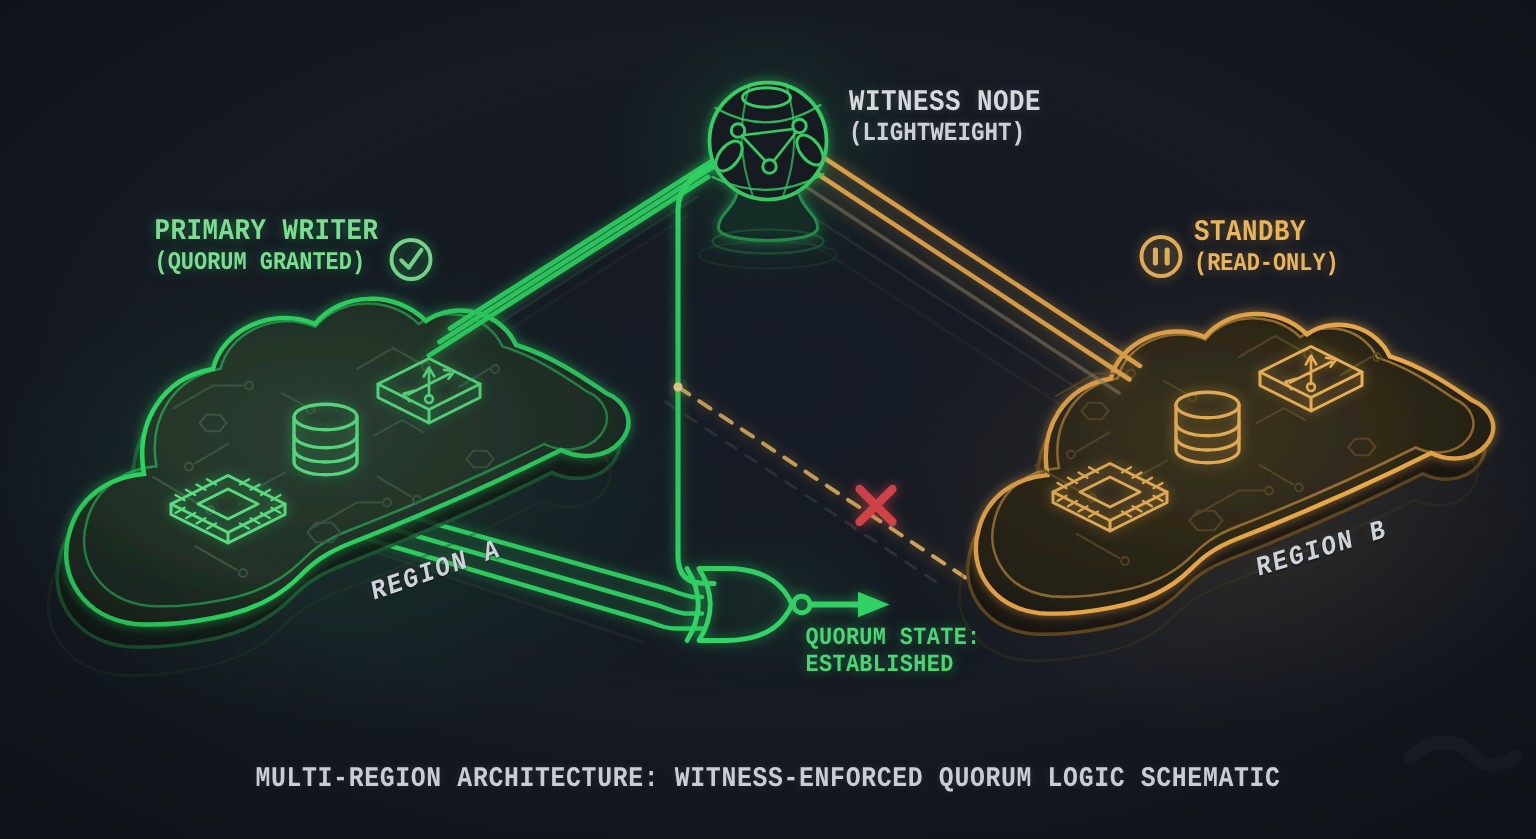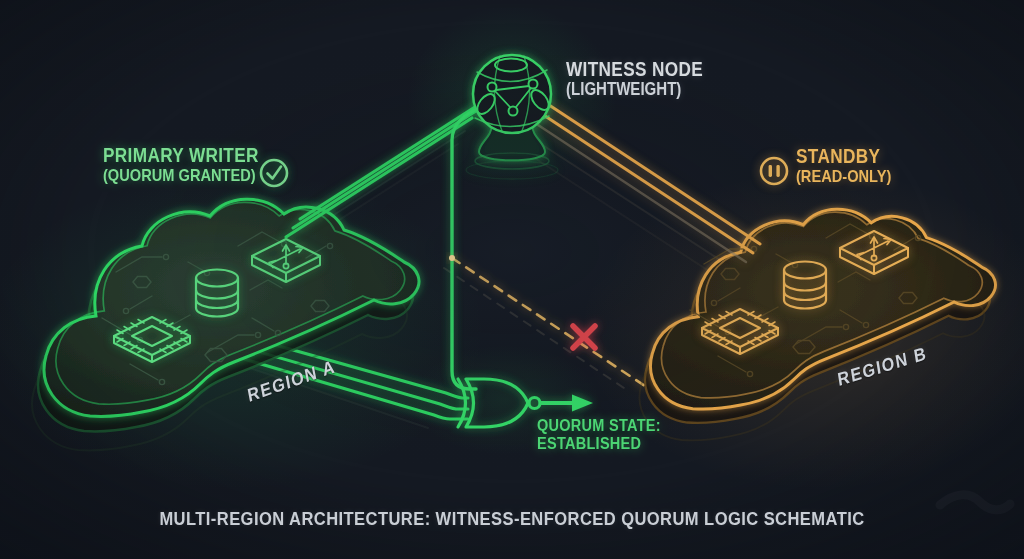--- a/index.html
+++ b/index.html
@@ -1,18 +1,18 @@
 <!DOCTYPE html>
 <html><head>
 <meta charset="utf-8">
 <style>
   html,body{margin:0;padding:0;background:#0d1119;}
   #stage{
     position:relative;width:1024px;height:559px;overflow:hidden;
-    background:#151a23;font-family:Liberation Sans, sans-serif;
+    background:#151a23;font-family:Liberation Mono, monospace;
   }
   #scene{position:absolute;left:0;top:0;}
   .lbl{position:absolute;font-weight:bold;line-height:1.12;transform-origin:left top;white-space:nowrap;}
   .condense{transform:scaleX(0.86);}
   .lbl .l1{display:block;}
   .lbl .l2{display:block;}
   .witness{left:566px;top:58px;color:#d6dade;text-shadow:0 0 7px rgba(230,240,250,.18);}
   .witness .l1{font-size:20px;letter-spacing:.4px;}
   .witness .l2{font-size:17.5px;color:#ccd1d7;}
   .primary{left:103px;top:144px;color:#7cdd92;text-shadow:0 0 10px rgba(62,216,110,.45);}

